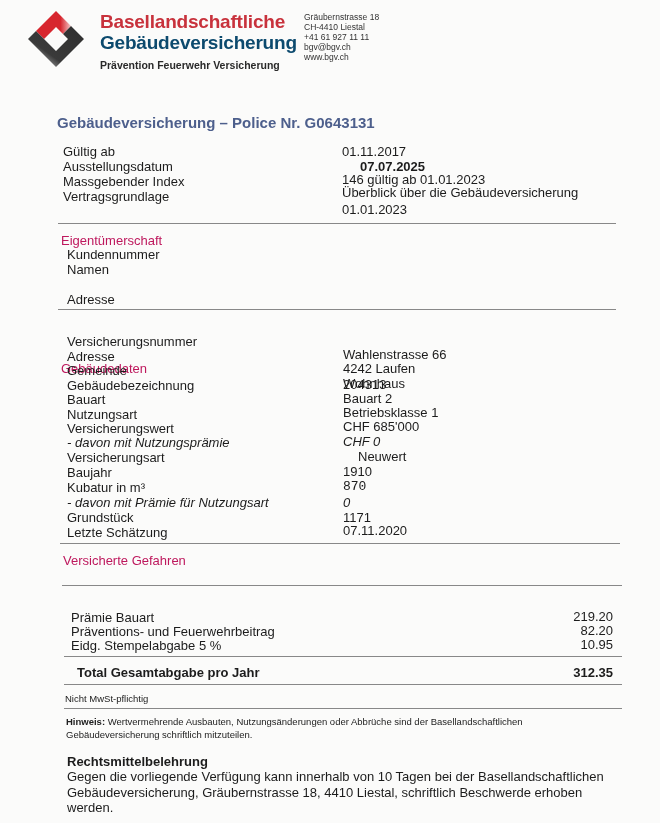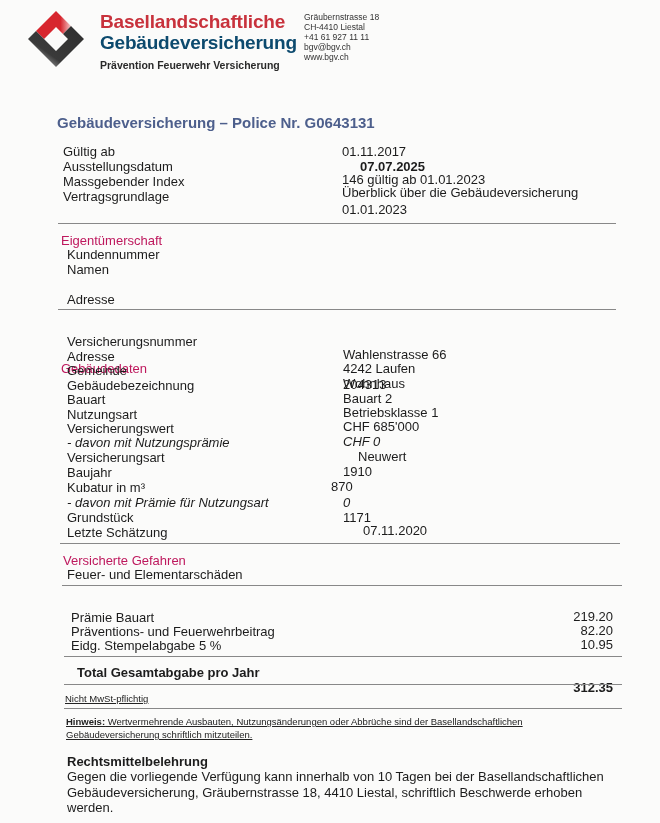--- a/index.html
+++ b/index.html
@@ -29,21 +29,21 @@
 
   .row { position: absolute; font-size: 13px; line-height: 14.5px; white-space: nowrap; }
   .label { position: absolute; left: 0; }
   .value { position: absolute; }
   .italic { font-style: italic; }
 
   .amount { position: absolute; right: 47px; text-align: right; font-size: 13px; }
 
   .total { font-weight: bold; }
 
-  .small { position: absolute; font-size: 9.5px; line-height: 12px; color: #222; text-decoration: underline; }
+  .small { position: absolute; font-size: 9.5px; line-height: 12px; color: #222; }
 
   .legal-title { position: absolute; left: 67px; top: 754px; font-size: 13px; font-weight: bold; }
   .legal-text { position: absolute; left: 67px; top: 769px; width: 560px; font-size: 13px; line-height: 15.5px; }
 </style>
 </head>
 <body>
 
 <div class="page">
 
   <svg class="logo" viewBox="0 0 58 58">
@@ -147,56 +147,55 @@
   <div class="row" style="left:67px; top:451px;">
     <span class="label">Versicherungsart</span>
     <span class="value" style="left:276px; top:-1px;margin-left:15px;">Neuwert</span>
   </div>
   <div class="row" style="left:67px; top:466px;">
     <span class="label">Baujahr</span>
     <span class="value" style="left:276px; top:-1px;">1910</span>
   </div>
   <div class="row" style="left:67px; top:481px;">
     <span class="label">Kubatur in m³</span>
-    <span class="value" style="left:264px; top:-1px;">870</span>
+    <span class="value" style="left:276px; top:-1px;font-family:Liberation Mono, monospace;">870</span>
   </div>
   <div class="row italic" style="left:67px; top:496px;">
     <span class="label">- davon mit Prämie für Nutzungsart</span>
     <span class="value" style="left:276px;">0</span>
   </div>
   <div class="row" style="left:67px; top:511px;">
     <span class="label">Grundstück</span>
     <span class="value" style="left:276px;">1171</span>
   </div>
   <div class="row" style="left:67px; top:526px;">
     <span class="label">Letzte Schätzung</span>
-    <span class="value" style="left:276px; top:-2px;margin-left:20px;">07.11.2020</span>
+    <span class="value" style="left:276px; top:-2px;">07.11.2020</span>
   </div>
   <div class="rule" style="left:60px; top:543px; width:560px;"></div>
 
   <div class="section-title" style="left:63px; top:553px;">Versicherte Gefahren</div>
-  <div class="row" style="left:67px; top:568px;">Feuer- und Elementarschäden</div>
   <div class="rule" style="left:62px; top:585px; width:560px;"></div>
 
   <div class="row" style="left:71px; top:611px;">
     <span class="label">Prämie Bauart</span>
   </div>
   <div class="amount" style="top:609px;">219.20</div>
   <div class="row" style="left:71px; top:625px;">
     <span class="label">Präventions- und Feuerwehrbeitrag</span>
   </div>
   <div class="amount" style="top:623px;">82.20</div>
   <div class="row" style="left:71px; top:639px;">
     <span class="label">Eidg. Stempelabgabe 5 %</span>
   </div>
   <div class="amount" style="top:637px;">10.95</div>
   <div class="rule" style="left:64px; top:656px; width:558px;"></div>
 
   <div class="row total" style="left:77px; top:666px;">Total Gesamtabgabe pro Jahr</div>
-  <div class="amount total" style="top:680px;">312.35</div>
+  <div class="amount total" style="top:665px;">312.35</div>
   <div class="rule" style="left:64px; top:684px; width:558px;"></div>
 
   <div class="small" style="left:65px; top:693px;">Nicht MwSt-pflichtig</div>
   <div class="rule" style="left:64px; top:708px; width:558px;"></div>
 
   <div class="small" style="left:66px; top:729px;">Gebäudeversicherung schriftlich mitzuteilen.</div>
   <div class="small" style="left:66px; top:716px;">
     <b>Hinweis:</b><span> Wertvermehrende Ausbauten, Nutzungsänderungen oder Abbrüche sind der Basellandschaftlichen</span>
   </div>
 

